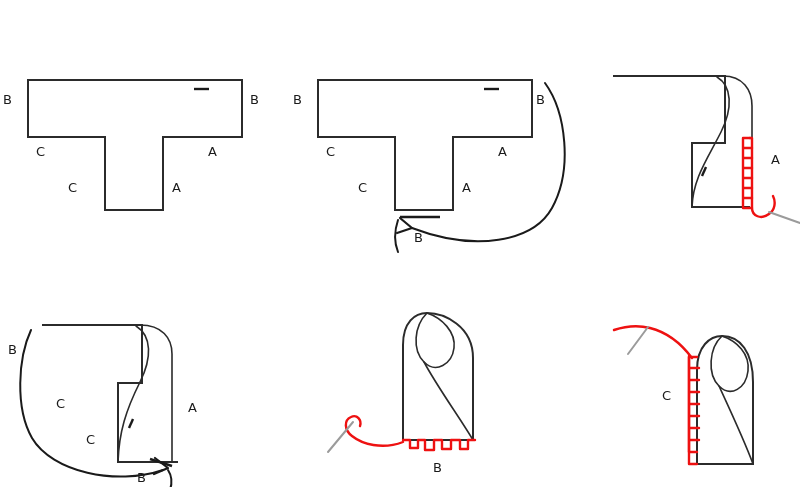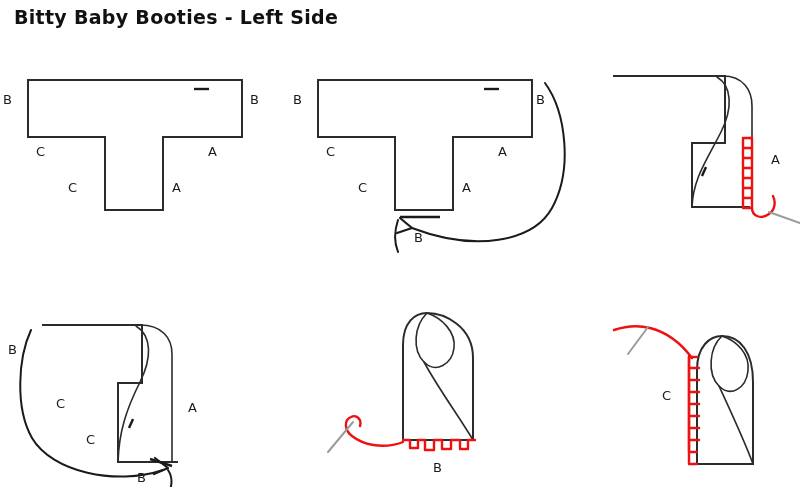--- a/index.html
+++ b/index.html
@@ -87,21 +87,20 @@
     stroke: #1a1a1a;
     stroke-width: 2.4;
     stroke-linecap: butt;
   }
 </style>
 </head>
 <body>
 
 <div id="page">
 
-  <div id="title">Bitty Baby Booties - Left Side</div>
 
   <div class="diagram" style="left:0px; top:60px; width:280px; height:180px;">
     <svg width="280" height="180" viewBox="0 0 280 180">
 
       <path class="outline" d="M 28 20 L 242 20 L 242 77 L 163 77 L 163 150 L 105 150 L 105 77 L 28 77 Z"></path>
 
       <line class="tick" x1="194" y1="29" x2="209" y2="29"></line>
 
       <text class="lbl" x="3" y="44">B</text>
       <text class="lbl" x="250" y="44">B</text>

